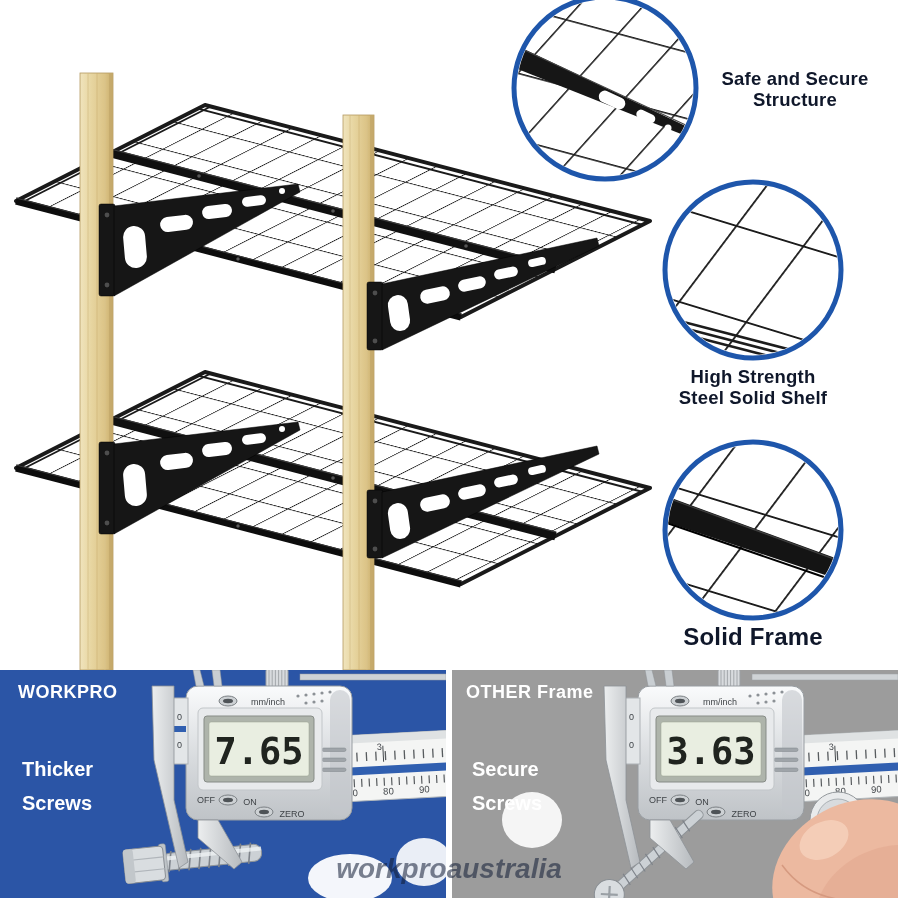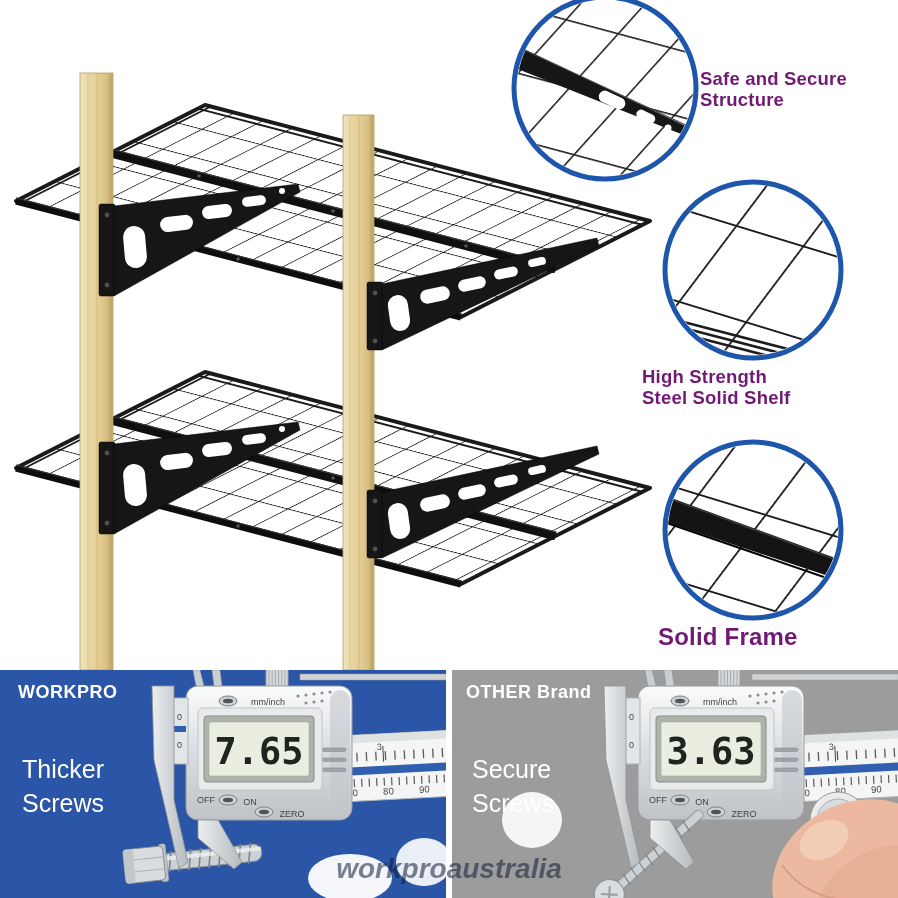--- a/index.html
+++ b/index.html
@@ -1,25 +1,25 @@
 <!DOCTYPE html>
 <html><head>
 <meta charset="utf-8">
 <style>
   html,body{margin:0;padding:0;background:#fff;}
   #stage{position:relative;width:898px;height:898px;background:#fff;overflow:hidden;
          font-family:"Liberation Sans",sans-serif;}
   .abs{position:absolute;}
-  .callout-label{position:absolute;width:190px;color:#701a75;
+  .callout-label{position:absolute;width:190px;text-align:center;color:#0f172a;
     font-weight:700;font-size:18.5px;line-height:21px;letter-spacing:.2px;}
   .callout-label.big{font-size:24px;}
   .panel{position:absolute;top:670px;width:446px;height:228px;overflow:hidden;}
   .panel svg{position:absolute;left:0;top:0;}
   .brand{position:absolute;color:#fff;font-weight:800;font-size:18px;letter-spacing:.5px;z-index:3;}
-  .feature{position:absolute;color:#fff;font-weight:400;font-size:25px;line-height:34px;z-index:3;}
+  .feature{position:absolute;color:#fff;font-weight:700;font-size:20px;line-height:34px;z-index:3;}
   #watermark{position:absolute;left:50%;transform:translateX(-50%);top:853px;
     font-size:28px;font-weight:700;color:rgba(16,28,52,.55);z-index:9;white-space:nowrap;font-style:italic;}
   svg text{font-family:"Liberation Sans",sans-serif;}
   .lcd{font-family:"DejaVu Sans Mono",monospace;font-weight:700;}
 </style>
 </head>
 <body>
 
 <div id="stage">
 
@@ -184,21 +184,21 @@
         <path d="M665,497 L845,563" stroke="#3e3e3e" stroke-width="1.3"></path>
         <path d="M664,522 L850,586" stroke="#000000" stroke-width="2"></path>
       </g>
     </g>
   </svg>
 
   <div class="callout-label" style="left:700px;top:68px">
     <div>Safe and Secure</div>
     <div>Structure</div>
   </div>
-  <div class="callout-label" style="left:642px;top:366px">
+  <div class="callout-label" style="left:658px;top:366px">
     <div>High Strength</div>
     <div>Steel Solid Shelf</div>
   </div>
   <div class="callout-label big" style="left:658px;top:626px">
     <div>Solid Frame</div>
     <div></div>
   </div>
 
   <div class="panel" style="left:0;background:#2b55a6">
     <svg width="446" height="228" viewBox="0 0 446 228">
@@ -392,21 +392,21 @@
 
       <circle cx="386" cy="150" r="28" fill="#e9ebec" stroke="#93989c"></circle>
       <circle cx="386" cy="150" r="21" fill="#d8dbde" stroke="#aab0b4"></circle>
       <g>
         <ellipse cx="405" cy="205" rx="88" ry="72" fill="#ecb9a0" transform="rotate(-28 405 205)"></ellipse>
         <ellipse cx="430" cy="230" rx="70" ry="50" fill="#e2a98f" opacity="0.6" transform="rotate(-28 430 230)"></ellipse>
         <ellipse cx="372" cy="170" rx="26" ry="18" fill="#f6d2bd" opacity="0.8" transform="rotate(-28 372 170)"></ellipse>
         <path d="M330,195 q20,28 55,34" stroke="#d69a80" stroke-width="1.5" fill="none"></path>
       </g>
     </svg>
-    <div class="brand" style="left:14px;top:12px">OTHER Brand</div>
+    <div class="brand" style="left:14px;top:12px">OTHER Frame</div>
     <div class="feature" style="left:20px;top:82px">
       <div>Secure</div>
       <div>Screws</div>
     </div>
   </div>
 
   <div id="watermark">workproaustralia</div>
 </div>
 
 </body></html>

